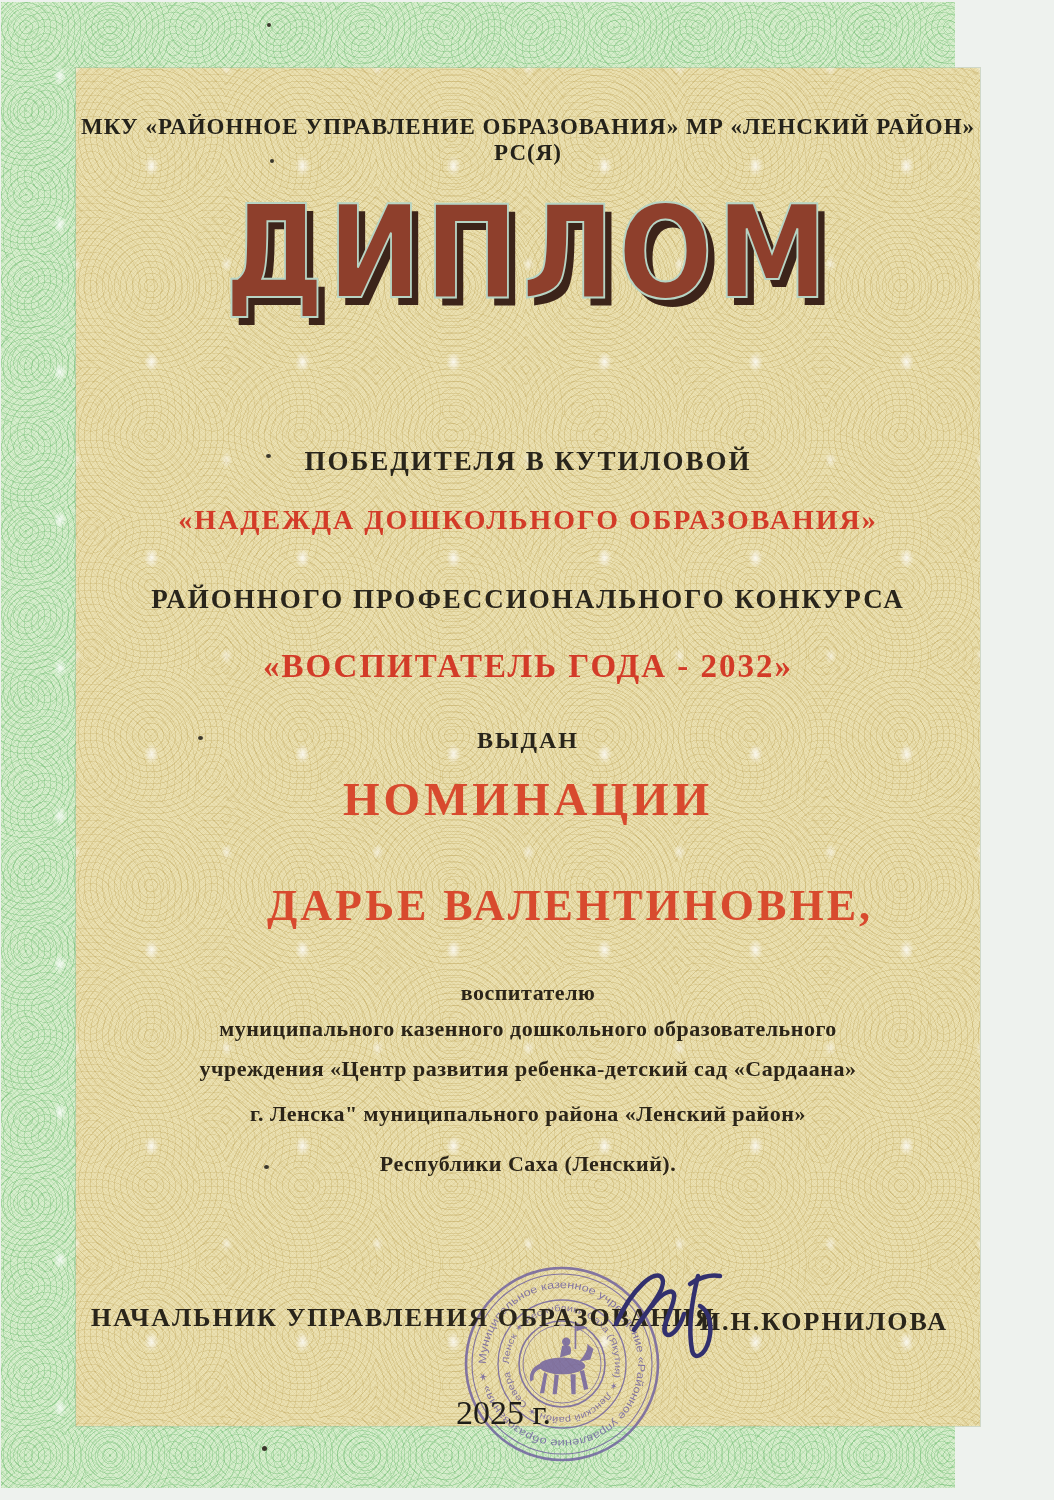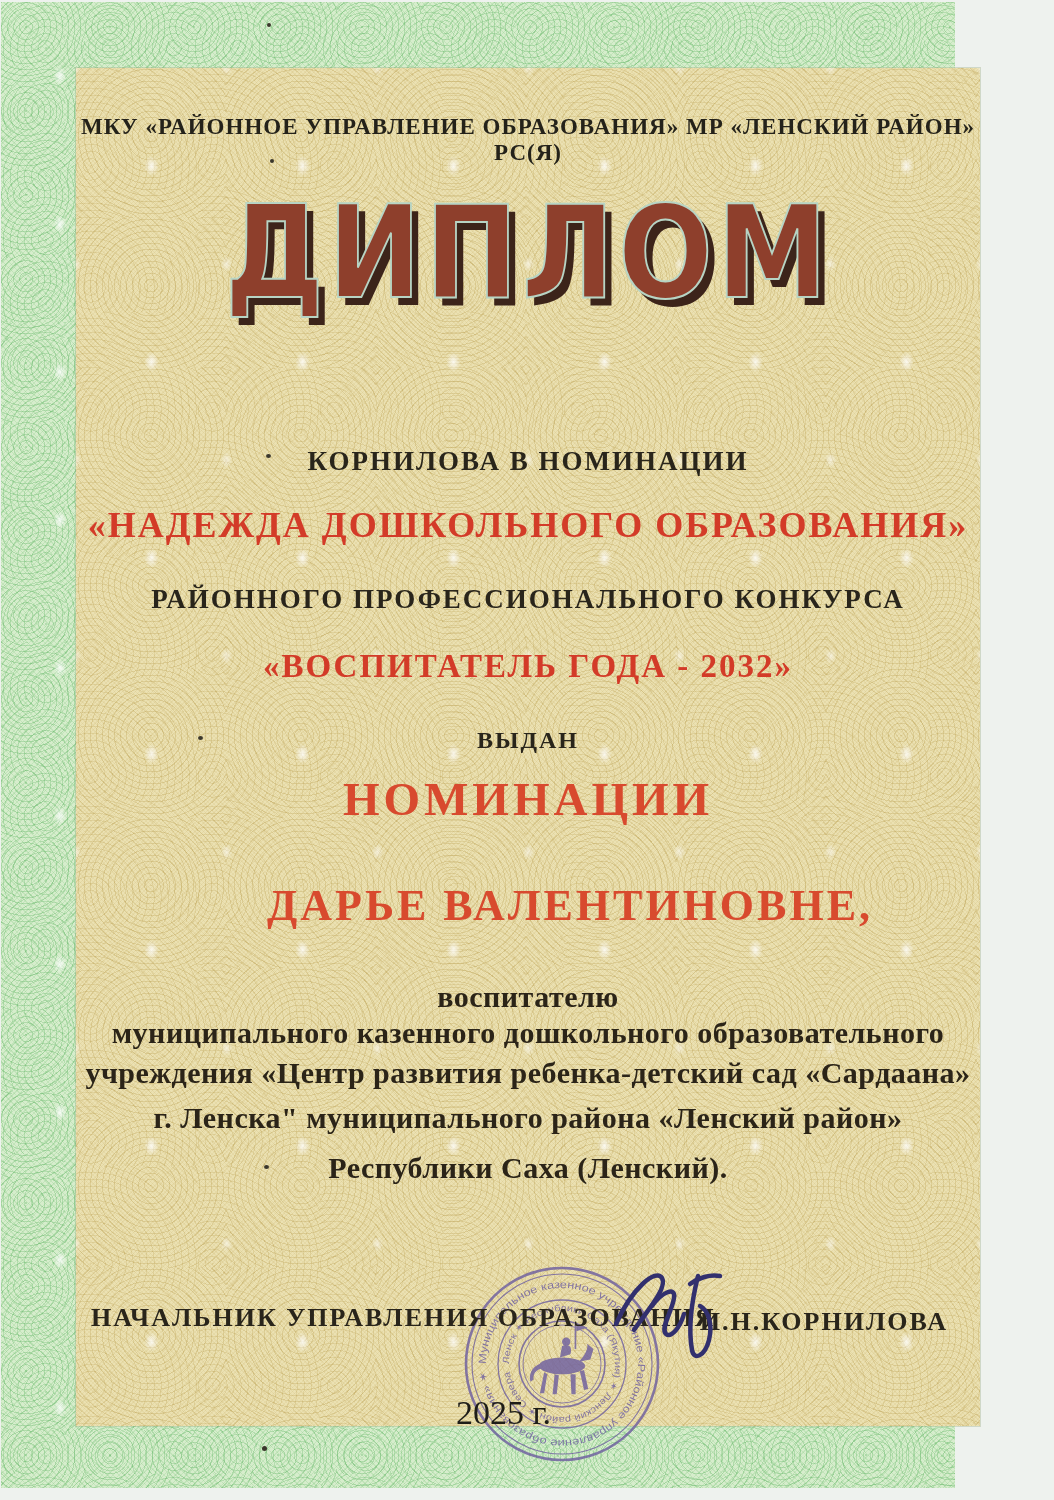--- a/index.html
+++ b/index.html
@@ -44,42 +44,42 @@
     font-size:124px;font-weight:900;letter-spacing:4px;line-height:1;
     color:#8e3f2c;-webkit-text-stroke:2px #b7d4c4;
     text-shadow:8px 8px 0 #3c241a;
     transform:scaleX(.90) scaleY(1.04);transform-origin:50% 50%;
   }
   .black-sub{font-size:27px;letter-spacing:2px;}
   .red-sub{font-size:33px;letter-spacing:2px;color:#d33b28;}
   .issued{top:659px;font-size:24px;letter-spacing:2px;}
   .name1{top:704px;font-size:47px;letter-spacing:4px;color:#d84a2e;}
   .name2{top:812px;font-size:44px;letter-spacing:3px;color:#d84a2e;padding-left:42px;}
-  .body-line{font-size:30px;letter-spacing:.5px;color:#2b2418;}
+  .body-line{font-size:22px;letter-spacing:.5px;color:#2b2418;}
   .sign-label{position:absolute;left:15px;top:1235px;font-size:26px;letter-spacing:2px;font-weight:bold;color:#29251b;z-index:4;}
   .sign-name{position:absolute;right:32px;top:1239px;font-size:26px;letter-spacing:2px;font-weight:bold;color:#29251b;z-index:4;}
   .year{position:absolute;left:380px;top:1326px;width:300px;text-align:left;font-size:34px;font-weight:normal;color:#1e1d18;z-index:4;}
   
   .stamp{position:absolute;left:432px;top:1234px;width:260px;height:260px;z-index:3;opacity:.82;}
   .signature{position:absolute;left:602px;top:1254px;width:140px;height:125px;z-index:5;}
   
   .speck{position:absolute;background:#3a372c;border-radius:50%;z-index:6;}
 </style>
 </head>
 <body>
 
 <div class="frame">
   <div class="sheet">
 
     <div class="line hdr">МКУ «РАЙОННОЕ УПРАВЛЕНИЕ ОБРАЗОВАНИЯ» МР «ЛЕНСКИЙ РАЙОН» РС(Я)</div>
 
     <div class="line title">ДИПЛОМ</div>
 
-    <div class="line black-sub" style="top:378px">КОРНИЛОВА В НОМИНАЦИИ</div>
-    <div class="line red-sub" style="top:436px;font-size:36px">«НАДЕЖДА ДОШКОЛЬНОГО ОБРАЗОВАНИЯ»</div>
+    <div class="line black-sub" style="top:378px">ПОБЕДИТЕЛЯ В КУТИЛОВОЙ</div>
+    <div class="line red-sub" style="top:436px;font-size:28px">«НАДЕЖДА ДОШКОЛЬНОГО ОБРАЗОВАНИЯ»</div>
     <div class="line black-sub" style="top:516px">РАЙОННОГО ПРОФЕССИОНАЛЬНОГО КОНКУРСА</div>
     <div class="line red-sub" style="top:580px">«ВОСПИТАТЕЛЬ ГОДА - 2032»</div>
 
     <div class="line issued">ВЫДАН</div>
     <div class="line name1">НОМИНАЦИИ</div>
     <div class="line name2">ДАРЬЕ ВАЛЕНТИНОВНЕ,</div>
 
     <div class="line body-line" style="top:912px">воспитателю</div>
     <div class="line body-line" style="top:948px">муниципального казенного дошкольного образовательного</div>
     <div class="line body-line" style="top:988px">учреждения «Центр развития ребенка-детский  сад «Сардаана»</div>

